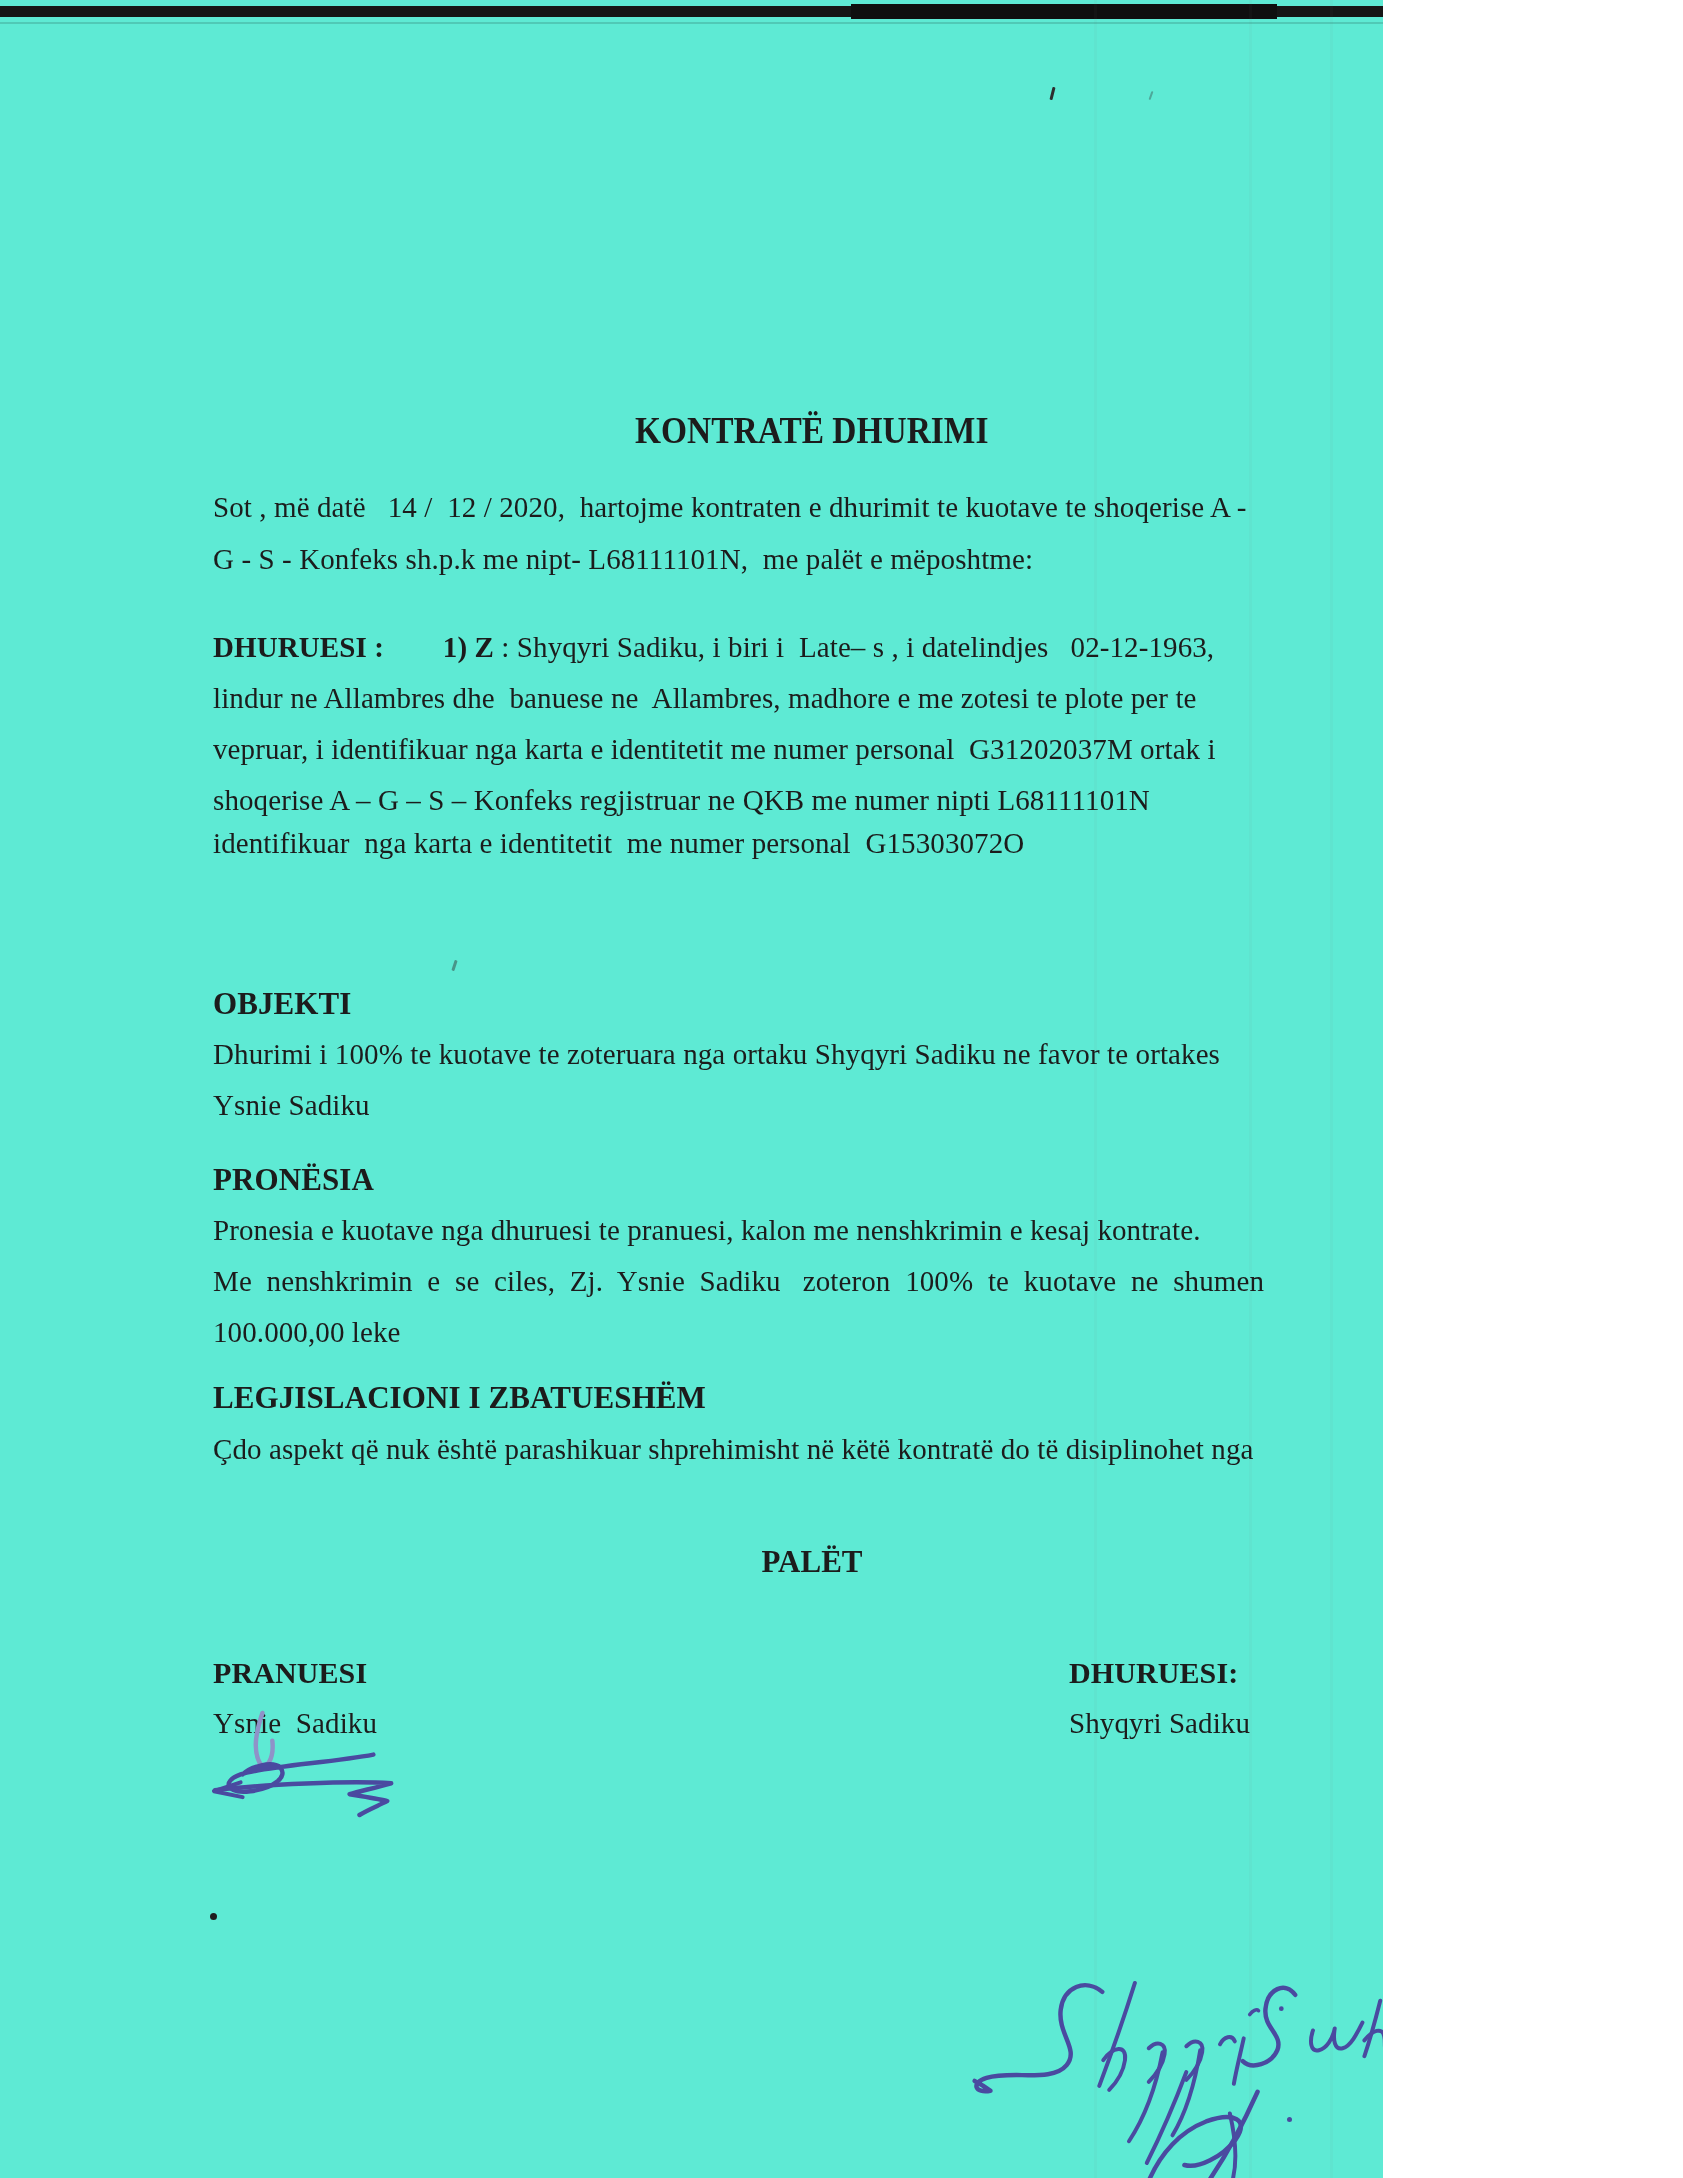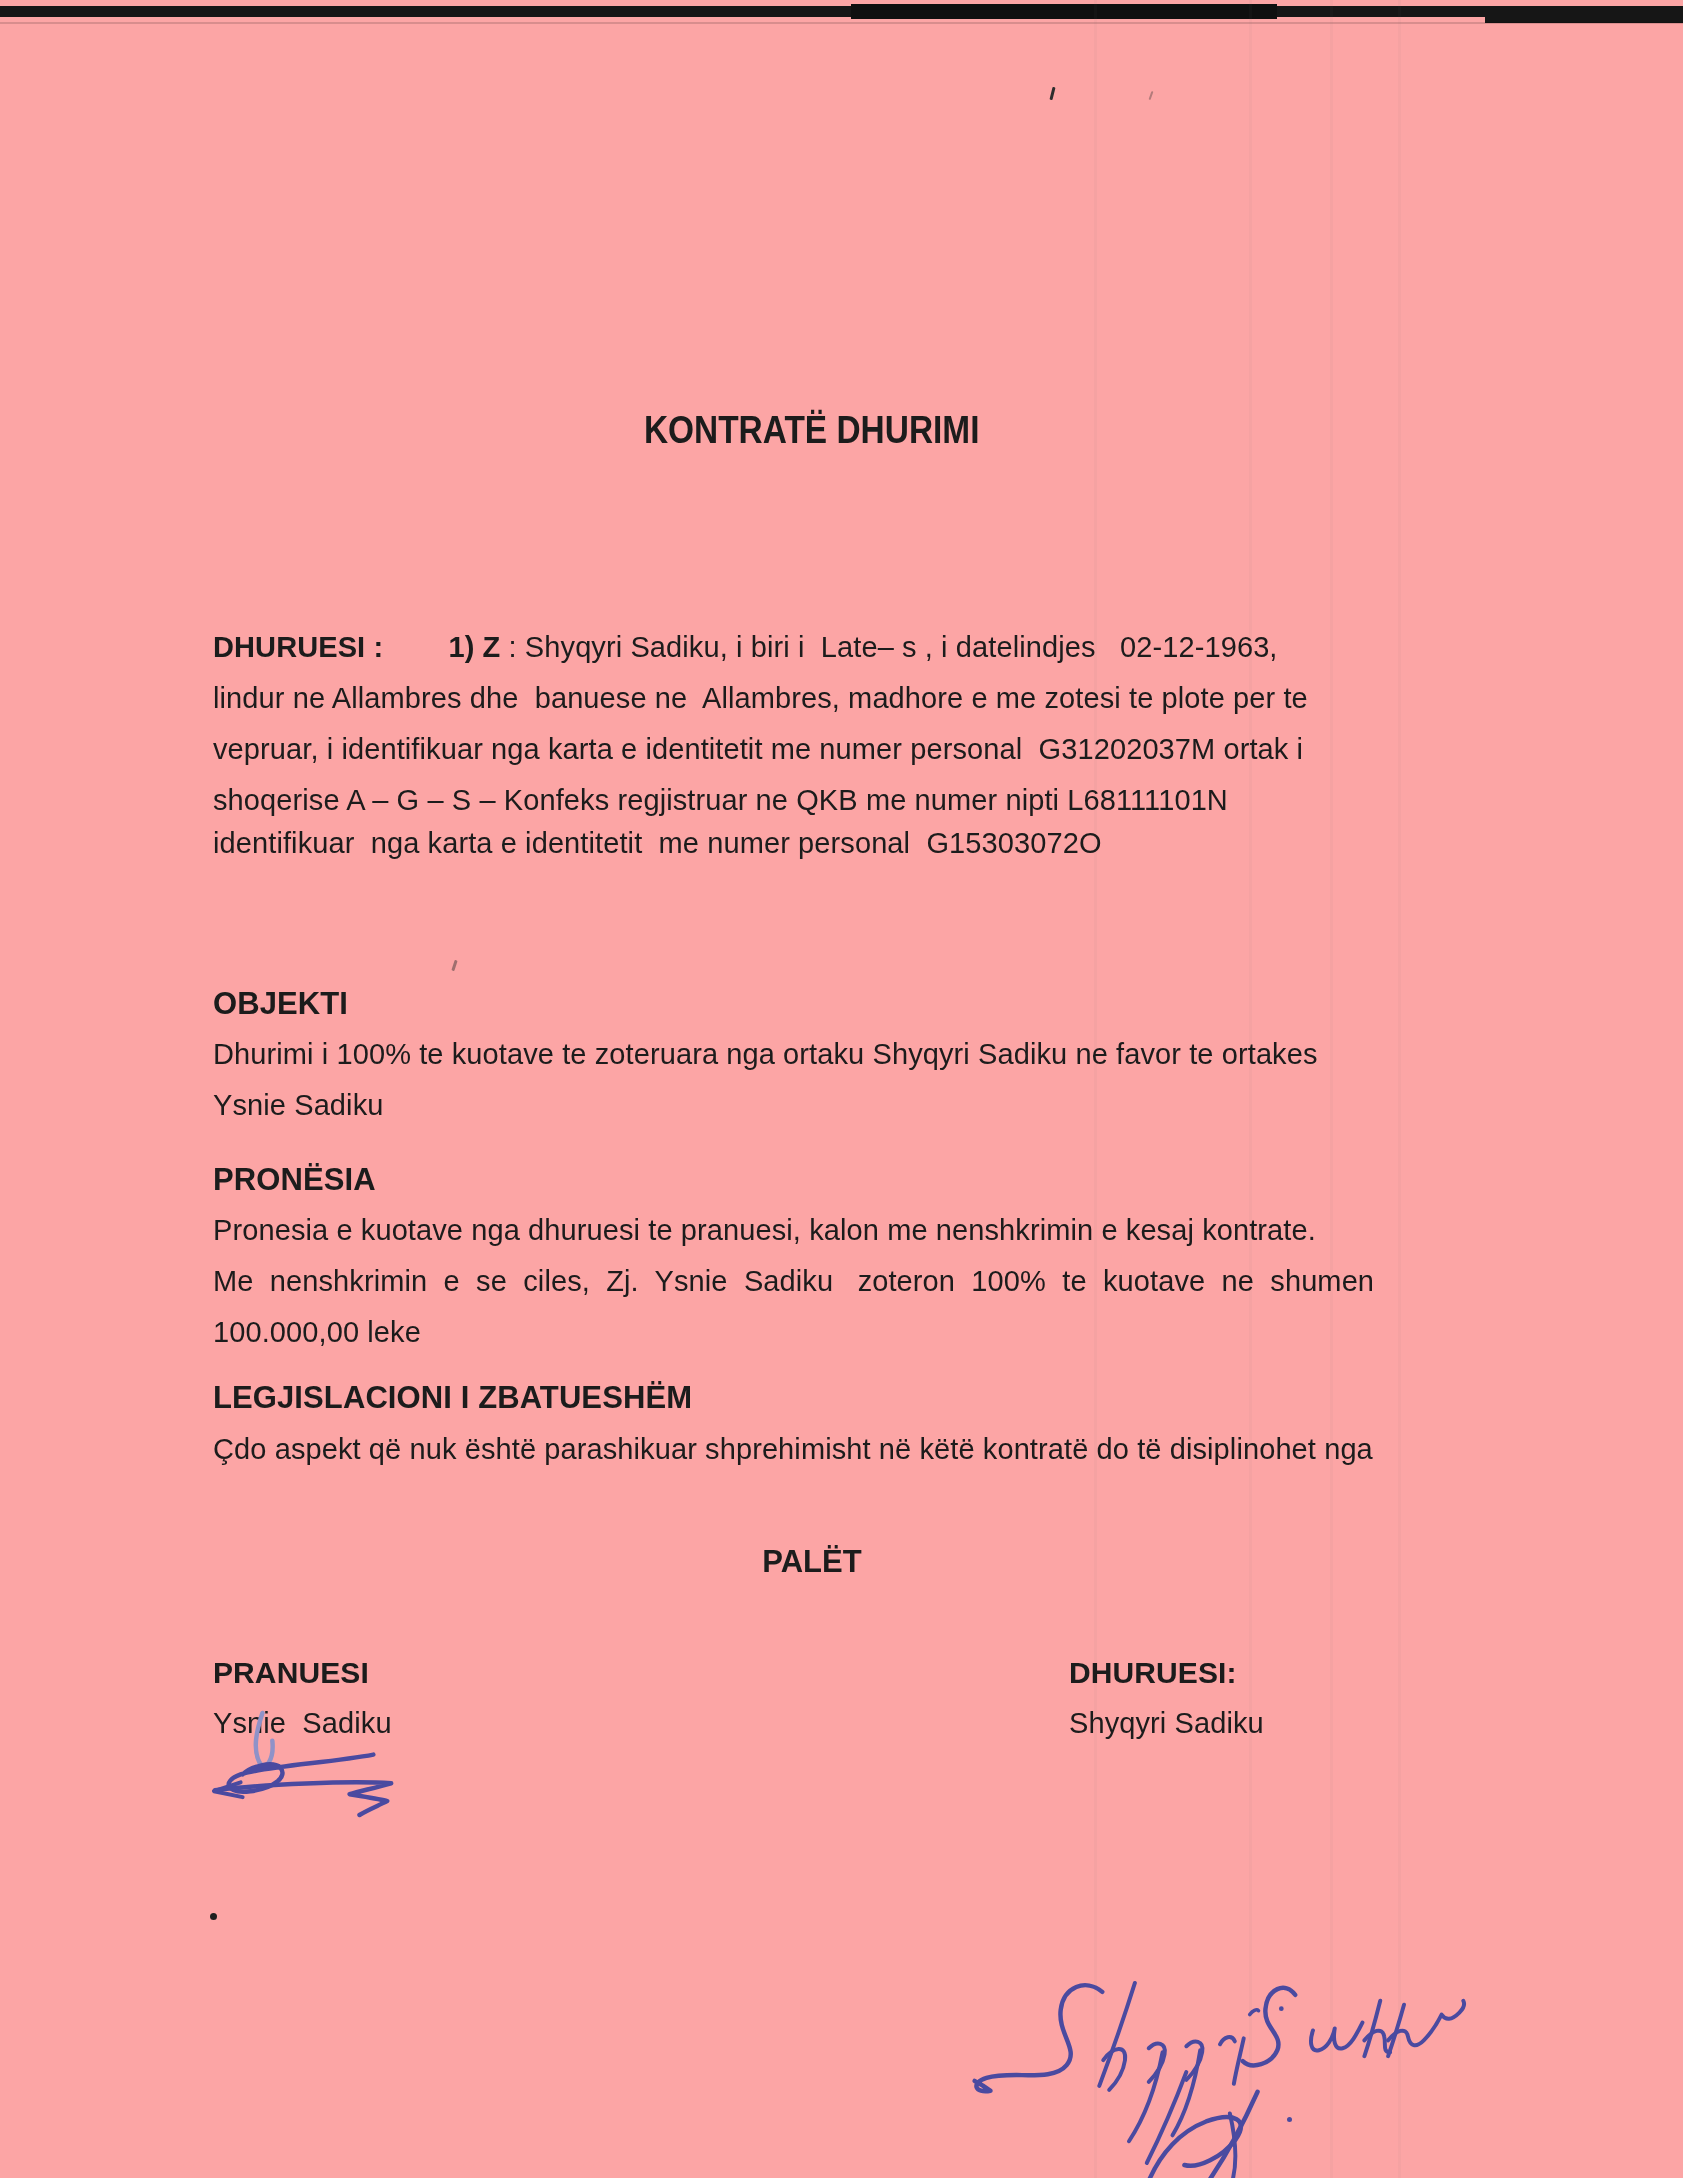--- a/index.html
+++ b/index.html
@@ -1,19 +1,19 @@
 <!DOCTYPE html>
 <html><head>
 <meta charset="utf-8">
 <style>
   html,body{margin:0;padding:0;background:#ffffff;}
   .page{
-    position:relative;width:1683px;height:2178px;overflow:hidden;
-    background:#fca5a5;color:#1c1c1c;
-    font-family:Liberation Sans, sans-serif;
+    position:relative;width:1383px;height:2178px;overflow:hidden;
+    background:#5eead4;color:#1c1c1c;
+    font-family:Liberation Serif, serif;
   }
   
   .streak{position:absolute;top:0;bottom:0;width:3px;background:rgba(110,110,110,0.05);}
   
   .scanbar{position:absolute;background:#161616;}
   .scanline{position:absolute;background:rgba(0,0,0,0.14);}
   
   .tick{position:absolute;background:#2e2e2e;border-radius:1px;}
   .dot{position:absolute;border-radius:50%;background:#1f1f1f;}
   .inkdot{position:absolute;border-radius:50%;background:#4a4aa0;}
@@ -47,20 +47,24 @@
 
   <div class="tick" style="left:1051px;top:87px;width:3px;height:13px;transform:rotate(14deg);"></div>
   <div class="tick" style="left:1150px;top:91px;width:2px;height:9px;opacity:.35;transform:rotate(20deg);"></div>
   <div class="tick" style="left:453px;top:960px;width:3px;height:11px;opacity:.45;transform:rotate(18deg);"></div>
   <div class="dot" style="left:210px;top:1913px;width:7px;height:7px;"></div>
 
   <div class="title-wrap" style="top:408px;">
     <span class="title">KONTRATË DHURIMI</span>
   </div>
 
+  <div class="block" style="left:213px;top:481px;">
+    <div class="line line-tall">Sot , më datë   14 /  12 / 2020,  hartojme kontraten e dhurimit te kuotave te shoqerise A -</div>
+    <div class="line line-tall">G - S - Konfeks sh.p.k me nipt- L68111101N,  me palët e mëposhtme:</div>
+  </div>
 
   <div class="block" style="left:213px;top:622px;">
     <div class="line"><span class="b">DHURUESI :</span><span class="b">        1) Z</span><span> : Shyqyri Sadiku, i biri i  Late– s , i datelindjes   02-12-1963,</span></div>
     <div class="line">lindur ne Allambres dhe  banuese ne  Allambres, madhore e me zotesi te plote per te</div>
     <div class="line">vepruar, i identifikuar nga karta e identitetit me numer personal  G31202037M ortak i</div>
     <div class="line">shoqerise A – G – S – Konfeks regjistruar ne QKB me numer nipti L68111101N</div>
   </div>
 
   <div class="block" style="left:213px;top:818px;">
     <div class="line">identifikuar  nga karta e identitetit  me numer personal  G15303072O</div>

